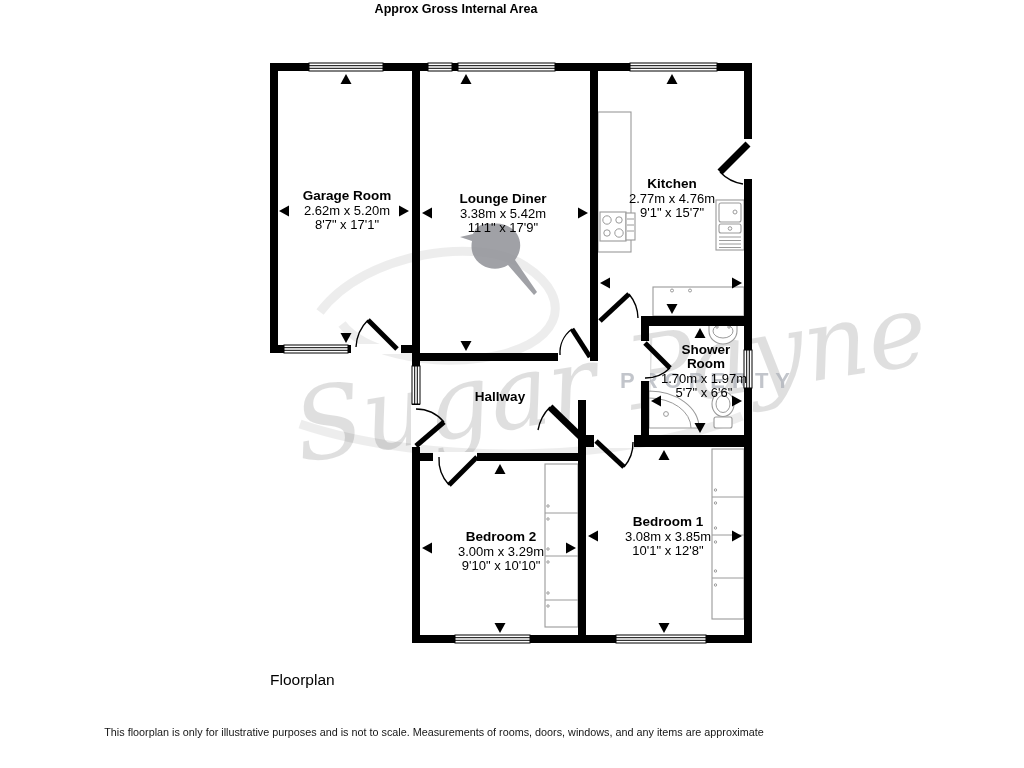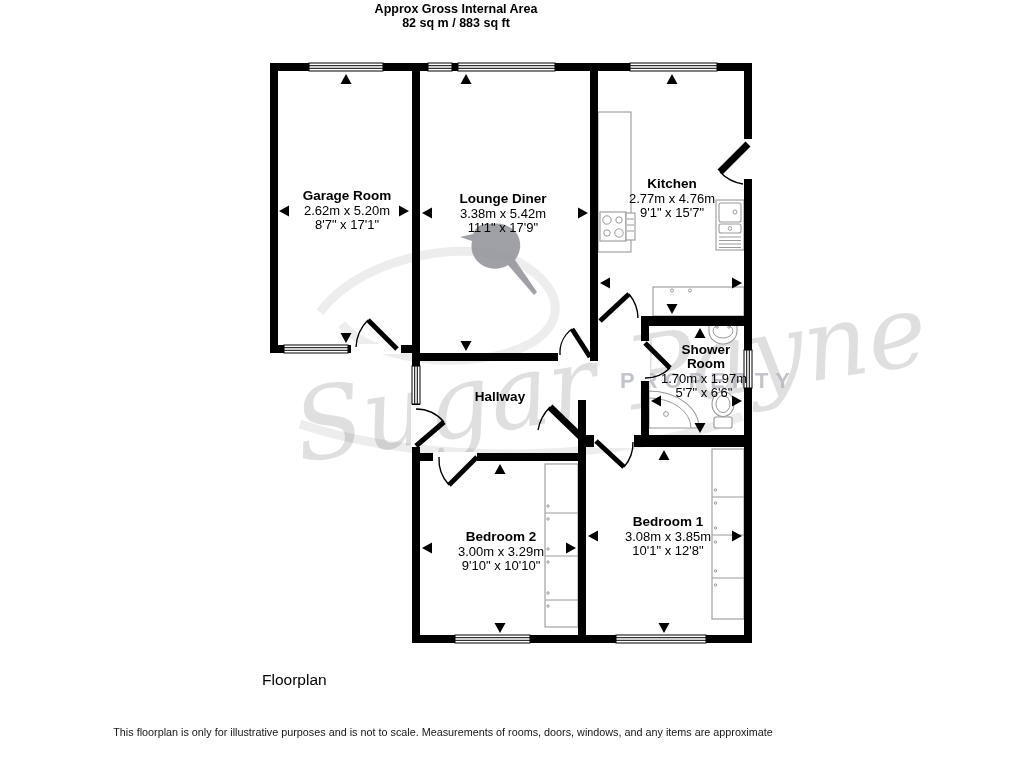--- a/index.html
+++ b/index.html
@@ -1,22 +1,22 @@
 <!DOCTYPE html>
 <html><head>
 <meta charset="utf-8">
 <style>
   html,body{margin:0;padding:0;background:#fff;}
   #stage{position:relative;width:1024px;height:768px;background:#ffffff;overflow:hidden;
          font-family:"Liberation Sans",sans-serif;}
   #header{position:absolute;top:2px;left:0;width:912px;text-align:center;color:#000;}
   #header .h1{font-size:12.5px;font-weight:bold;line-height:14px;}
   #header .h2{font-size:12.5px;font-weight:bold;line-height:14px;}
-  #caption{position:absolute;left:262px;top:671px;font-size:15.5px;color:#000;}
-  #disclaimer{position:absolute;top:726px;left:13px;width:860px;text-align:center;
+  #caption{position:absolute;left:270px;top:671px;font-size:15.5px;color:#000;}
+  #disclaimer{position:absolute;top:726px;left:4px;width:860px;text-align:center;
               font-size:10.8px;line-height:13.2px;color:#151515;}
   svg text{font-family:"Liberation Sans",sans-serif;fill:#000;}
   .rname{font-weight:bold;font-size:13.5px;text-anchor:middle;}
   .rdim{font-size:13px;text-anchor:middle;}
   .wall{fill:#000;}
   .win{fill:#fff;stroke:#000;stroke-width:1;}
   .winline{stroke:#000;stroke-width:1;}
   .gap{fill:#fff;}
   .leaf{stroke:#000;stroke-width:5;stroke-linecap:butt;}
   .leaf-thick{stroke:#000;stroke-width:7;}
@@ -28,21 +28,20 @@
   .wm-prop{font-family:"Liberation Sans",sans-serif;font-weight:bold;font-size:22px;
            letter-spacing:7px;fill:#aeb2ba;opacity:0.75;}
 </style>
 </head>
 <body>
 
 <div id="stage">
 
   <div id="header">
     <div class="h1">Approx Gross Internal Area</div>
-    <div class="h2">82 sq m / 883 sq ft</div>
   </div>
 
   <svg width="1024" height="768" viewBox="0 0 1024 768">
 
     <g>
       <path d="M320,312 C365,252 480,236 525,266 C578,300 560,348 482,358 C420,366 362,350 342,324" fill="none" stroke="#000" opacity="0.07" stroke-width="9"></path>
       <path d="M300,424 C430,468 630,462 742,416" fill="none" stroke="#000" opacity="0.07" stroke-width="9"></path>
       <text class="wm-script" x="287" y="428" transform="rotate(-9 512 360)">Sugar Payne</text>
       <text class="wm-prop" x="620" y="388">PROPERTY</text>
       <path fill="#8f9196" opacity="0.85" d="M492,224 c-8,-2 -16,2 -19,10 l-13,3 12,4 c-2,10 2,19 10,24 c8,5 18,5 26,0 l26,30 3,-3 -22,-32 c6,-8 7,-18 2,-26 c-5,-8 -16,-12 -25,-10 z"></path>

